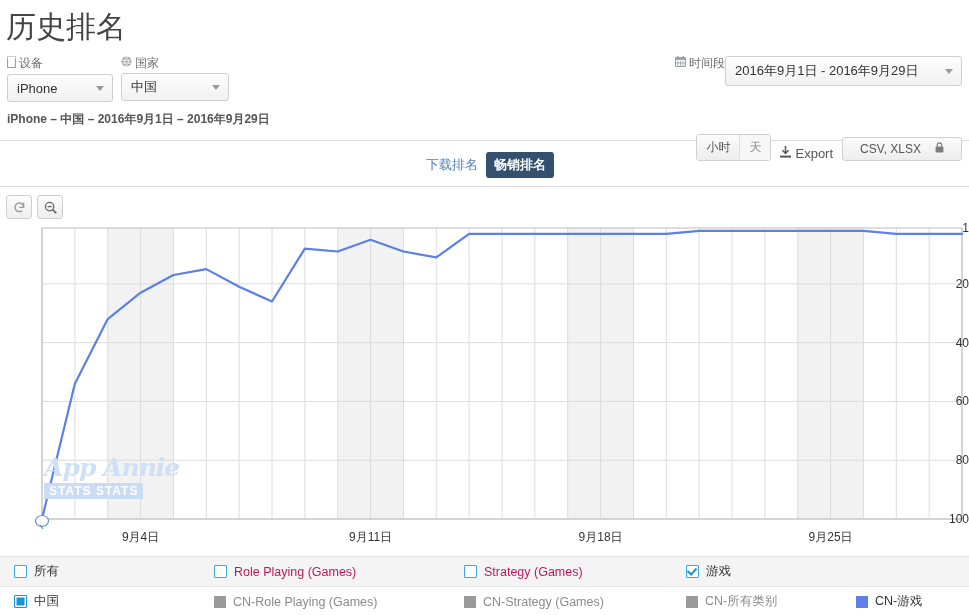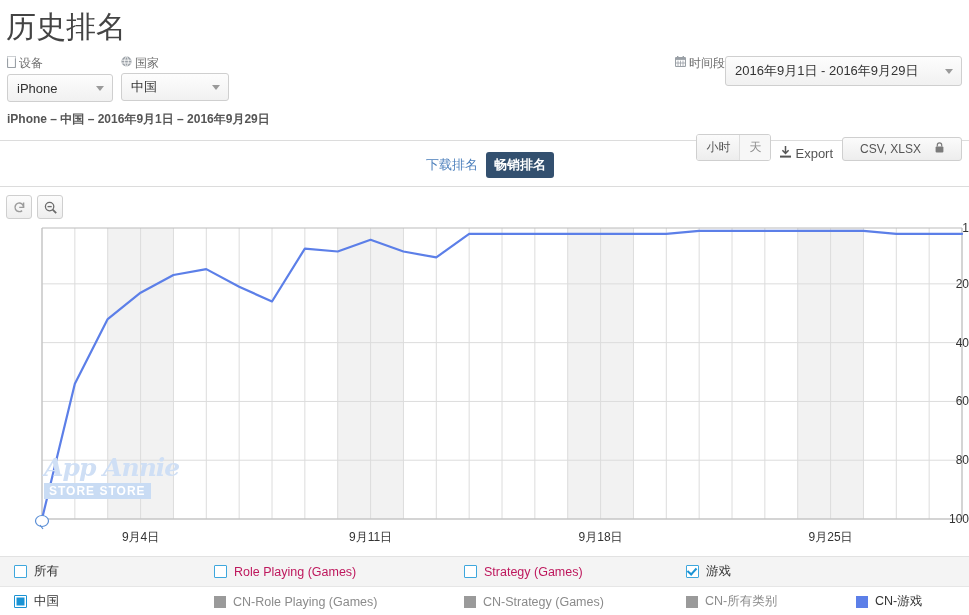--- a/index.html
+++ b/index.html
@@ -286,21 +286,21 @@
         <line x1="962" y1="13" x2="962" y2="304" stroke="#bbb" stroke-width="1"></line>
         <line x1="42" y1="304" x2="962" y2="304" stroke="#bbb" stroke-width="1"></line>
         <polyline points="42,304 74.85714285714286,168.78787878787878 107.71428571428571,104.12121212121212 140.57142857142856,77.66666666666666 173.42857142857142,60.03030303030303 206.28571428571428,54.15151515151515 239.1428571428571,71.78787878787878 272,86.48484848484848 304.85714285714283,33.57575757575758 337.71428571428567,36.515151515151516 370.57142857142856,24.757575757575758 403.4285714285714,36.515151515151516 436.2857142857142,42.39393939393939 469.1428571428571,18.87878787878788 501.99999999999994,18.87878787878788 534.8571428571429,18.87878787878788 567.7142857142857,18.87878787878788 600.5714285714286,18.87878787878788 633.4285714285713,18.87878787878788 666.2857142857142,18.87878787878788 699.1428571428571,15.93939393939394 731.9999999999999,15.93939393939394 764.8571428571428,15.93939393939394 797.7142857142857,15.93939393939394 830.5714285714284,15.93939393939394 863.4285714285713,15.93939393939394 896.2857142857142,18.87878787878788 929.1428571428571,18.87878787878788 961.9999999999999,18.87878787878788" fill="none" stroke="#5c7fe8" stroke-width="2.2" stroke-linejoin="round" stroke-linecap="round"></polyline>
         <g>
           <ellipse cx="42" cy="306" rx="6.5" ry="5.5" fill="#fff" stroke="#5b8fd6" stroke-width="1.2"></ellipse>
           <path d="M40 310 L43 314" stroke="#5b8fd6" stroke-width="1.2" fill="none"></path>
         </g>
       </svg>
     <div class="watermark">
       <div class="wm-top">App Annie</div>
-      <div class="wm-bot">STORE STORE</div>
+      <div class="wm-bot">STATS STATS</div>
     </div>
   <div class="ytick" style="top: 13px;">1</div><div class="ytick" style="top: 68.8485px;">20</div><div class="ytick" style="top: 127.636px;">40</div><div class="ytick" style="top: 186.424px;">60</div><div class="ytick" style="top: 245.212px;">80</div><div class="ytick" style="top: 304px;">100</div><div class="xtick" style="left: 140.571px; top: 314px;">9月4日</div><div class="xtick" style="left: 370.571px; top: 314px;">9月11日</div><div class="xtick" style="left: 600.571px; top: 314px;">9月18日</div><div class="xtick" style="left: 830.571px; top: 314px;">9月25日</div></div>
 
   <div class="legend">
     <div class="legend-row r1" id="legend-row-1">
         <div class="legend-cell c0">
           <span class="cb"></span>
           <span class="lbl-dark">所有</span>
         </div>
         <div class="legend-cell c1">

